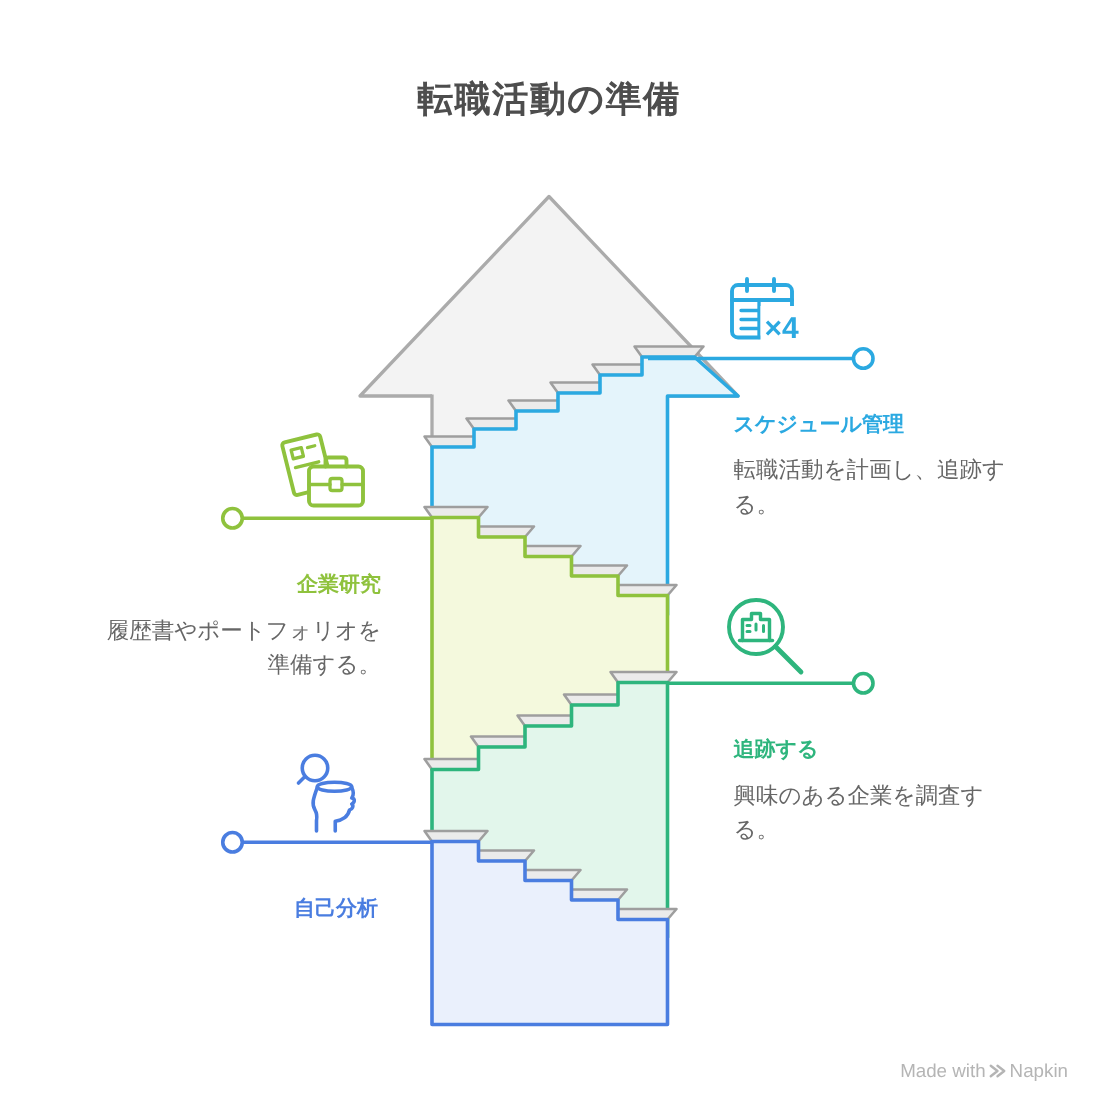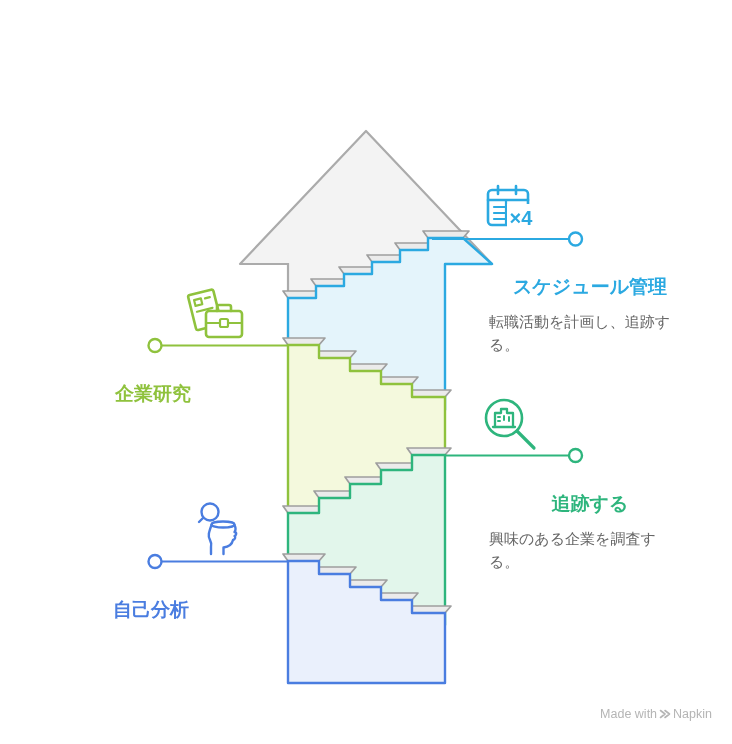--- a/index.html
+++ b/index.html
@@ -25,41 +25,42 @@
   .stroke-company-research{stroke:var(--company-research-color);}
   .stroke-schedule-management{stroke:var(--schedule-management-color);}
   .c-self-analysis{color:var(--self-analysis-color);}
   .c-tool-preparation{color:var(--tool-preparation-color);}
   .c-company-research{color:var(--company-research-color);}
   .c-schedule-management{color:var(--schedule-management-color);}
   .icon-svg{position:absolute;fill:none;stroke-width:2.6;stroke-linecap:round;stroke-linejoin:round;}
   .icon-svg text{stroke:none;font-weight:700;font-family:"Liberation Sans","DejaVu Sans",sans-serif;}
   .step-text{position:absolute;width:202px;}
   .step-text.align-right{text-align:right;}
-  .step-heading{margin:0;font-size:19px;font-weight:700;text-align:center;}
+  .step-heading{margin:0;font-size:14px;font-weight:700;}
   .step-desc{margin:10px 0 0;font-size:15px;line-height:1.55;width:188px;
     color:var(--body-color,#666);line-break:strict;}
   .align-right .step-desc{margin-left:auto;}
   #text-schedule{left:489px;top:274px;}
   #text-company{left:489px;top:491px;}
   #text-tool{left:52px;top:381px;}
   #text-self{left:50px;top:597px;}
   #icon-calendar{left:484px;top:183px;}
   #icon-briefcase{left:182px;top:285px;}
   #icon-magnifier{left:479px;top:394px;}
   #icon-person{left:193px;top:501px;}
   .napkin{position:absolute;right:20px;top:707px;display:flex;align-items:center;gap:1px;
     font-size:12.5px;color:var(--footer-color,#b5b5b5);text-decoration:none;}
   .napkin svg{display:block;}
 </style>
 </head>
 <body>
 
 <div class="canvas">
 
+  <h1 class="title">転職活動の準備</h1>
 
   <svg class="diagram" width="732" height="744" viewBox="0 0 732 744">
 
     <path class="arrow-head" d="M366,131 L492,264 L240,264 Z"></path>
     <rect class="arrow-sliver" x="288" y="262" width="157" height="56"></rect>
     <path class="arrow-edge" d="M288,263 L288,298"></path>
 
     <g>
         <polygon points="283,291 322,291 316,298 288,298" class="cap"></polygon>
         <polygon points="311,279 350,279 344,286 316,286" class="cap"></polygon>
@@ -151,20 +152,21 @@
     <path d="M41.5,24 C43,27 43,29 41.5,31 C44,31.5 43.5,34 41.5,35 C43,36 42,38.5 40,39 C39,43.5 35,46 30.5,46.5 L30.5,53"></path>
   </svg>
 
   <div class="step-text" id="text-schedule">
     <h2 class="step-heading c-schedule-management">スケジュール管理</h2>
     <p class="step-desc">転職活動を計画し、追跡する。</p>
   </div>
 
   <div class="step-text align-right" id="text-tool">
     <h2 class="step-heading c-tool-preparation">企業研究</h2>
+    <p class="step-desc">履歴書やポートフォリオを準備する。</p>
   </div>
 
   <div class="step-text" id="text-company">
     <h2 class="step-heading c-company-research">追跡する</h2>
     <p class="step-desc">興味のある企業を調査する。</p>
   </div>
 
   <div class="step-text align-right" id="text-self">
     <h2 class="step-heading c-self-analysis">自己分析</h2>
   </div>

